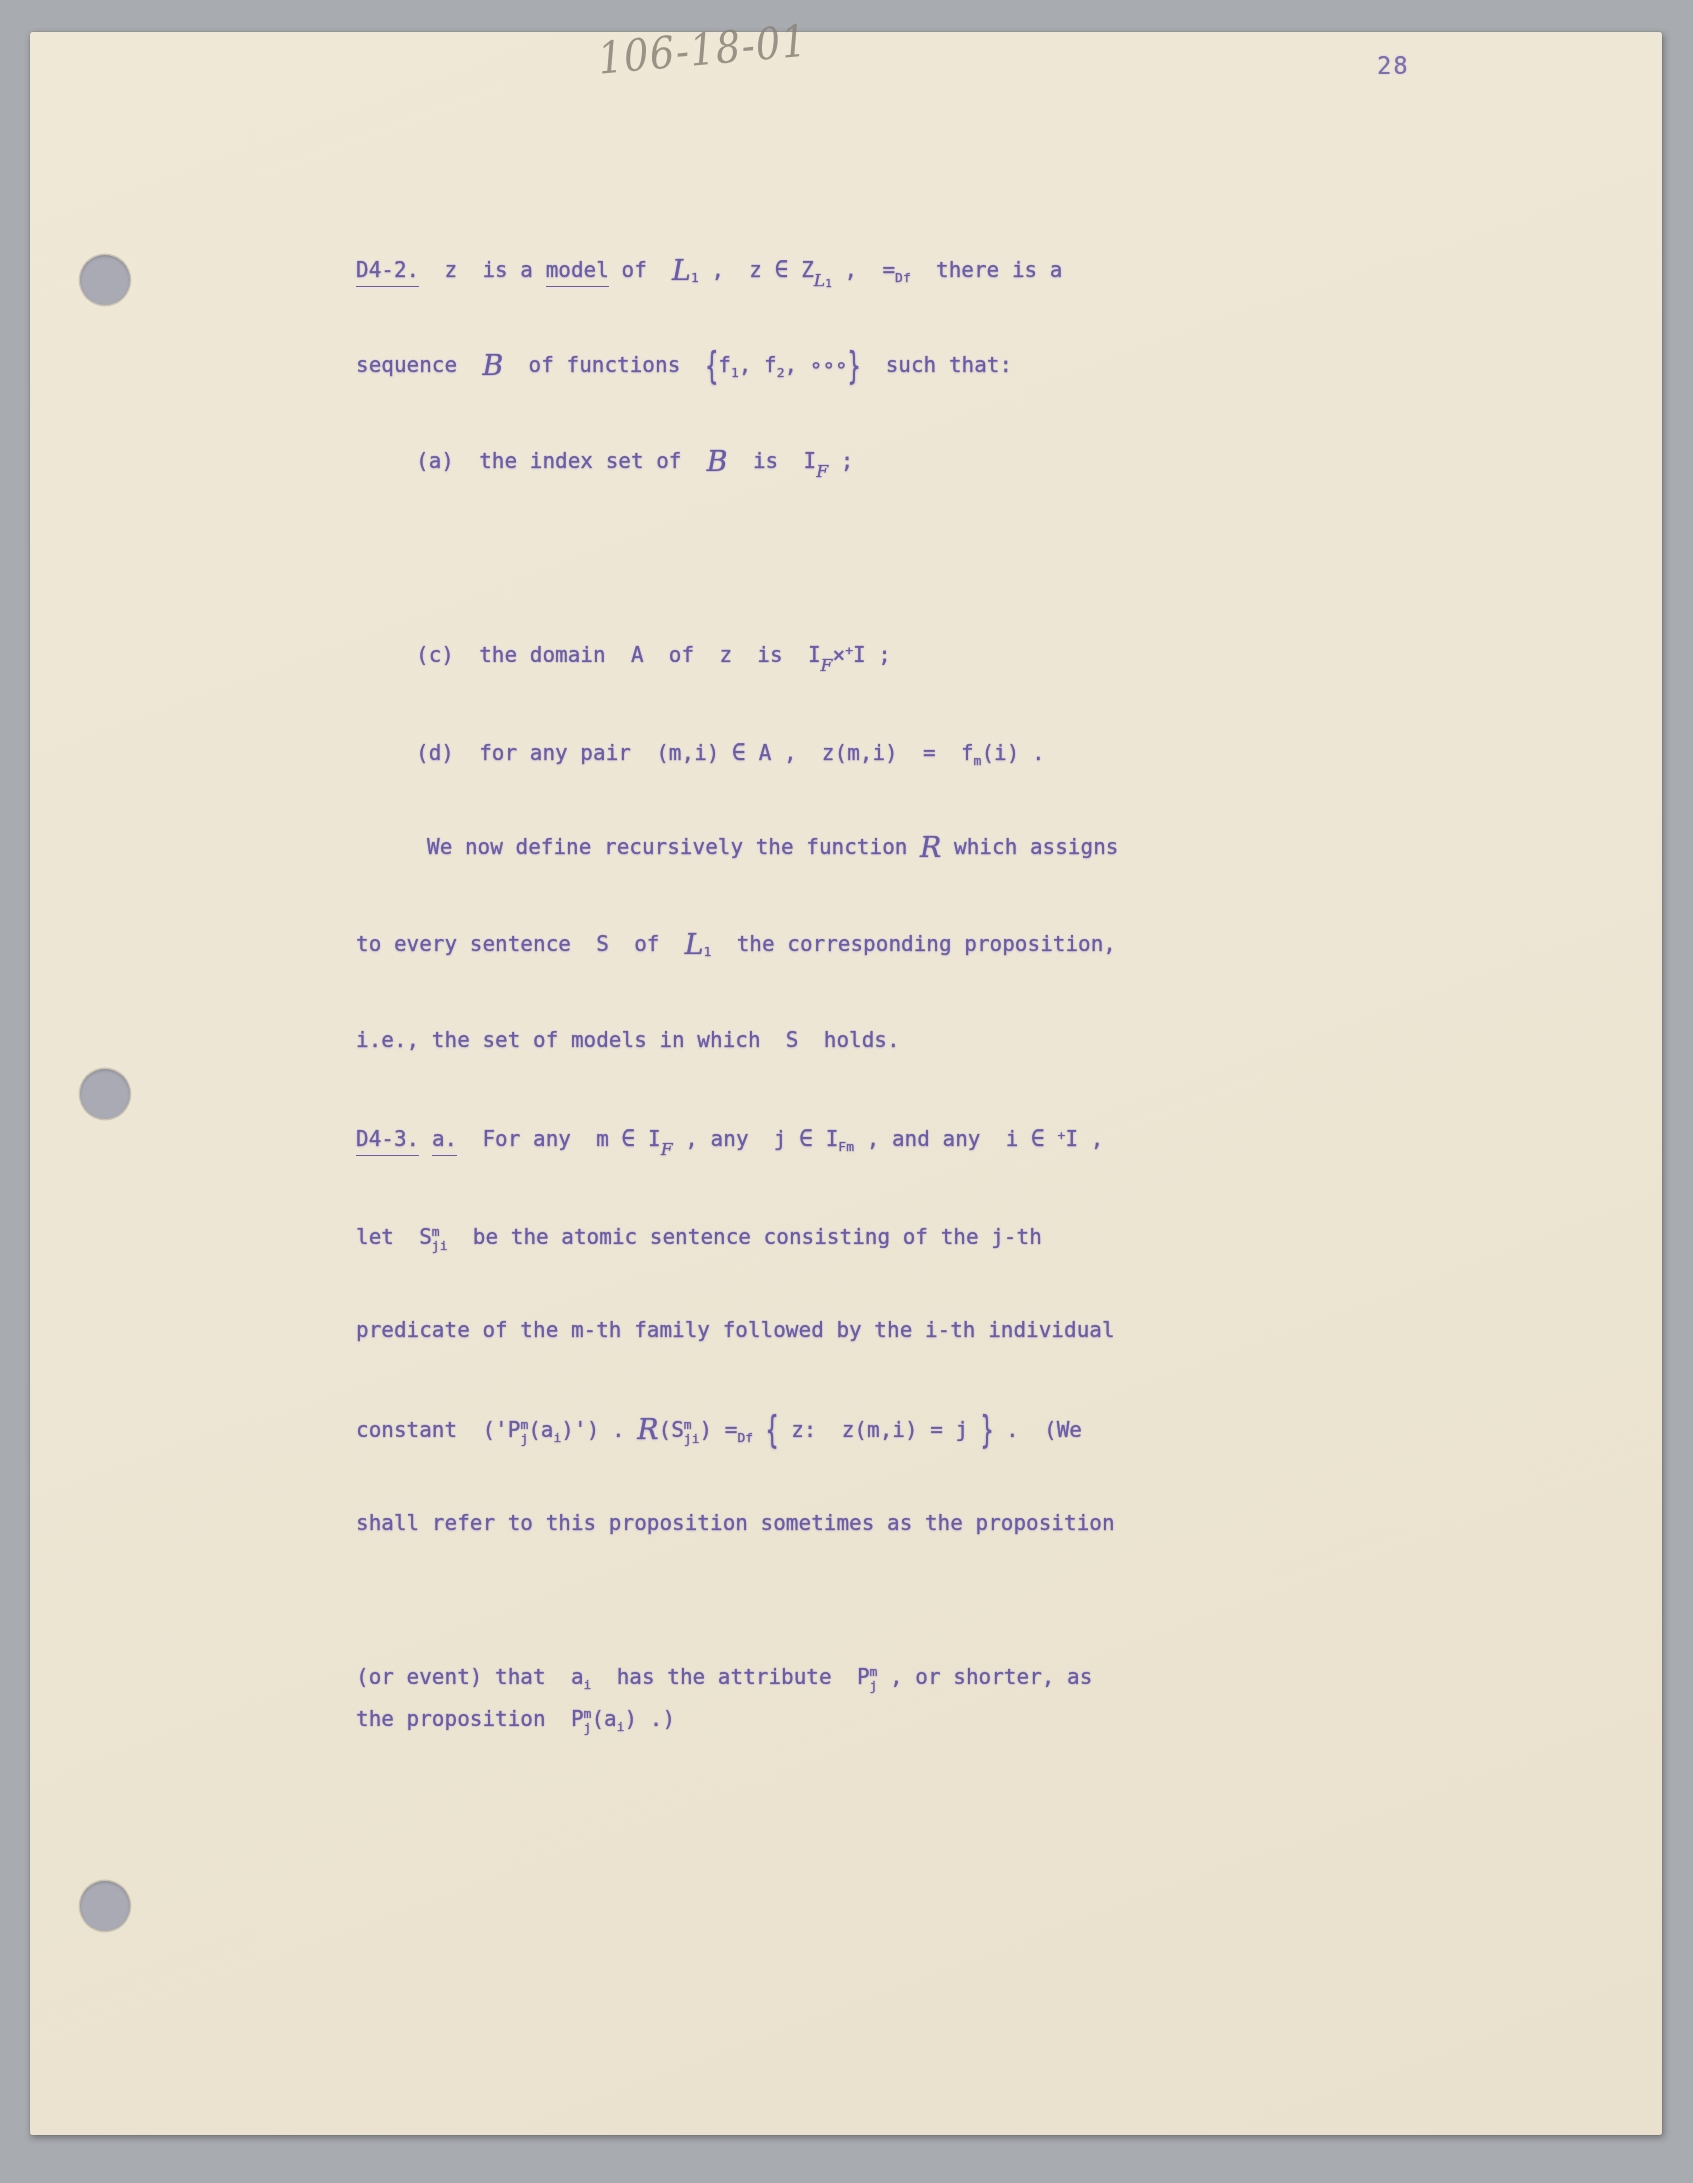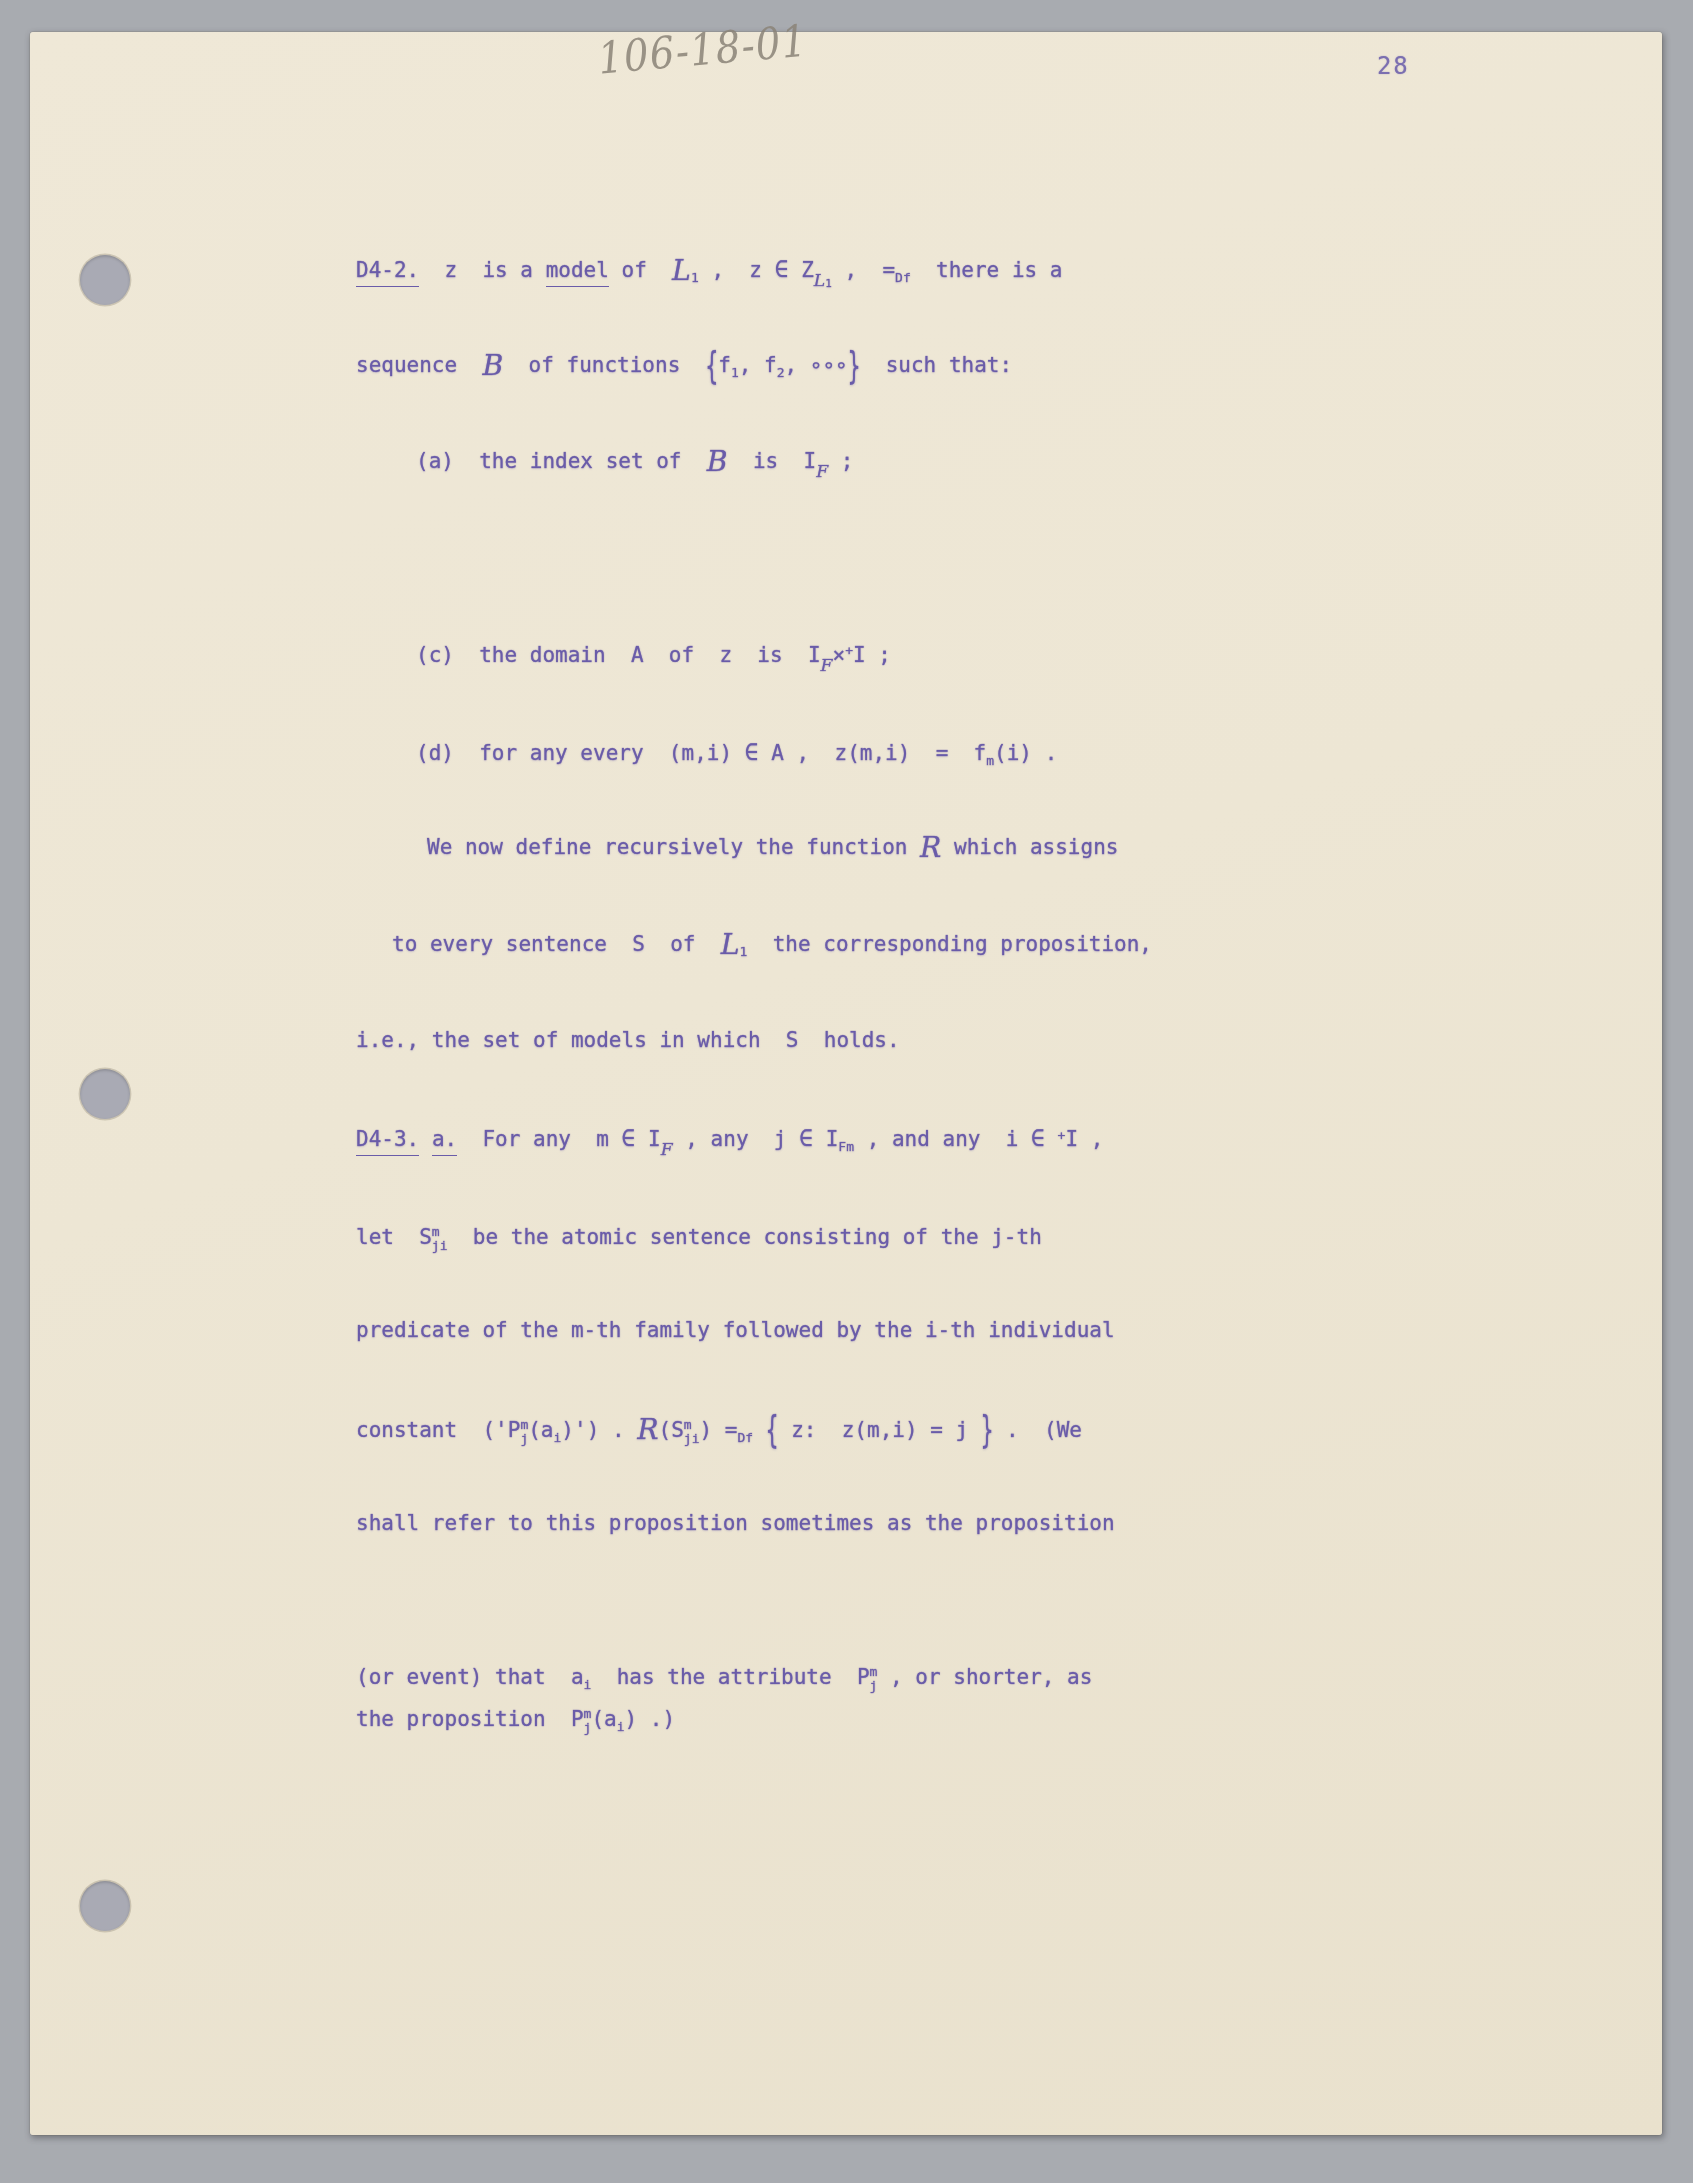--- a/index.html
+++ b/index.html
@@ -79,23 +79,23 @@
   <div class="handwritten">106-18-01</div>
   <div class="pagenum">28</div>
   <div class="hole hole-1"></div>
   <div class="hole hole-2"></div>
   <div class="hole hole-3"></div>
   <div class="text-block" id="typed-text">
       <div class="line" style="top: 226px; left: 326px;"><span class="seg-u">D4-2.</span><span>  z  is a </span><span class="seg-u">model</span><span> of  </span><span class="seg-scr">L</span><span class="seg-sub">1</span><span> ,  z </span><span class="seg-in">∈</span><span> Z</span><span class="seg-subscr">L</span><span class="seg-subsub">1</span><span> ,  =</span><span class="seg-sub">Df</span><span>  there is a</span></div>
       <div class="line" style="top: 323px; left: 326px;"><span>sequence  </span><span class="seg-scr">B</span><span>  of functions  </span><span class="seg-big">{</span><span>f</span><span class="seg-sub">1</span><span>, f</span><span class="seg-sub">2</span><span>, ∘∘∘</span><span class="seg-big">}</span><span>  such that:</span></div>
       <div class="line" style="top: 419px; left: 386px;"><span>(a)  the index set of  </span><span class="seg-scr">B</span><span>  is  I</span><span class="seg-subscr">F</span><span> ;</span></div>
       <div class="line" style="top: 612px; left: 386px;"><span>(c)  the domain  A  of  z  is  I</span><span class="seg-subscr">F</span><span>×</span><span class="seg-sup">+</span><span>I ;</span></div>
-      <div class="line" style="top: 709px; left: 386px;"><span>(d)  for any every  (m,i) </span><span class="seg-in">∈</span><span> A ,  z(m,i)  =  f</span><span class="seg-sub">m</span><span>(i) .</span></div>
+      <div class="line" style="top: 709px; left: 386px;"><span>(d)  for any pair  (m,i) </span><span class="seg-in">∈</span><span> A ,  z(m,i)  =  f</span><span class="seg-sub">m</span><span>(i) .</span></div>
       <div class="line" style="top: 805px; left: 397px;"><span>We now define recursively the function </span><span class="seg-scr">R</span><span> which assigns</span></div>
-      <div class="line" style="top: 902px; left: 326px; margin-left: 36px;"><span>to every sentence  S  of  </span><span class="seg-scr">L</span><span class="seg-sub">1</span><span>  the corresponding proposition,</span></div>
+      <div class="line" style="top: 902px; left: 326px;"><span>to every sentence  S  of  </span><span class="seg-scr">L</span><span class="seg-sub">1</span><span>  the corresponding proposition,</span></div>
       <div class="line" style="top: 998px; left: 326px;"><span>i.e., the set of models in which  S  holds.</span></div>
       <div class="line" style="top: 1095px; left: 326px;"><span class="seg-u">D4-3.</span><span> </span><span class="seg-u">a.</span><span>  For any  m </span><span class="seg-in">∈</span><span> I</span><span class="seg-subscr">F</span><span> , any  j </span><span class="seg-in">∈</span><span> I</span><span class="seg-sub">Fm</span><span> , and any  i </span><span class="seg-in">∈</span><span> </span><span class="seg-sup">+</span><span>I ,</span></div>
       <div class="line" style="top: 1192px; left: 326px;"><span>let  S</span><span class="stack"><span class="st-sup">m</span><span class="st-sub">ji</span></span><span>  be the atomic sentence consisting of the j-th</span></div>
       <div class="line" style="top: 1288px; left: 326px;"><span>predicate of the m-th family followed by the i-th individual</span></div>
       <div class="line" style="top: 1385px; left: 326px;"><span>constant  ('P</span><span class="stack"><span class="st-sup">m</span><span class="st-sub">j</span></span><span>(a</span><span class="seg-sub">i</span><span>)') . </span><span class="seg-scr">R</span><span>(S</span><span class="stack"><span class="st-sup">m</span><span class="st-sub">ji</span></span><span>) =</span><span class="seg-sub">Df</span><span> </span><span class="seg-big">{</span><span> z:  z(m,i) = j </span><span class="seg-big">}</span><span> .  (We</span></div>
       <div class="line" style="top: 1481px; left: 326px;"><span>shall refer to this proposition sometimes as the proposition</span></div>
       <div class="line" style="top: 1632px; left: 326px;"><span>(or event) that  a</span><span class="seg-sub">i</span><span>  has the attribute  P</span><span class="stack"><span class="st-sup">m</span><span class="st-sub">j</span></span><span> , or shorter, as</span></div>
       <div class="line" style="top: 1674px; left: 326px; text-align: center;"><span>the proposition  P</span><span class="stack"><span class="st-sup">m</span><span class="st-sub">j</span></span><span>(a</span><span class="seg-sub">i</span><span>) .)</span></div>
     </div>
 </div>

